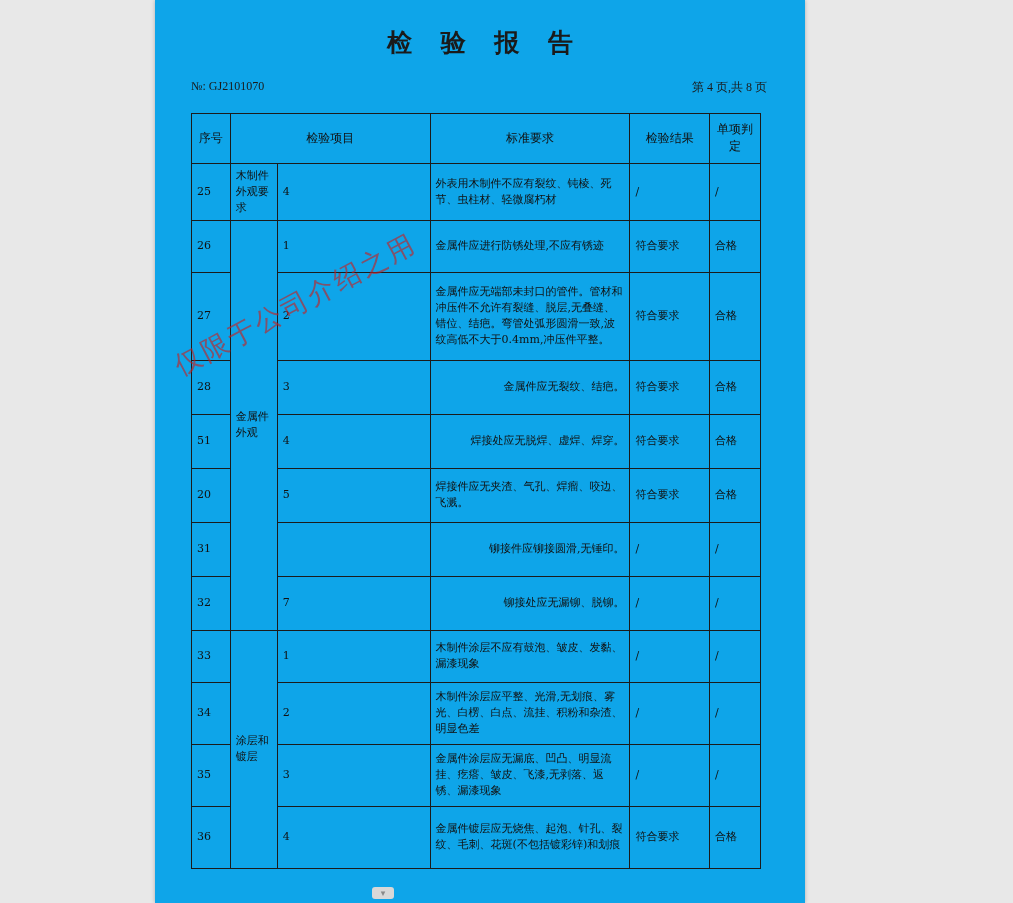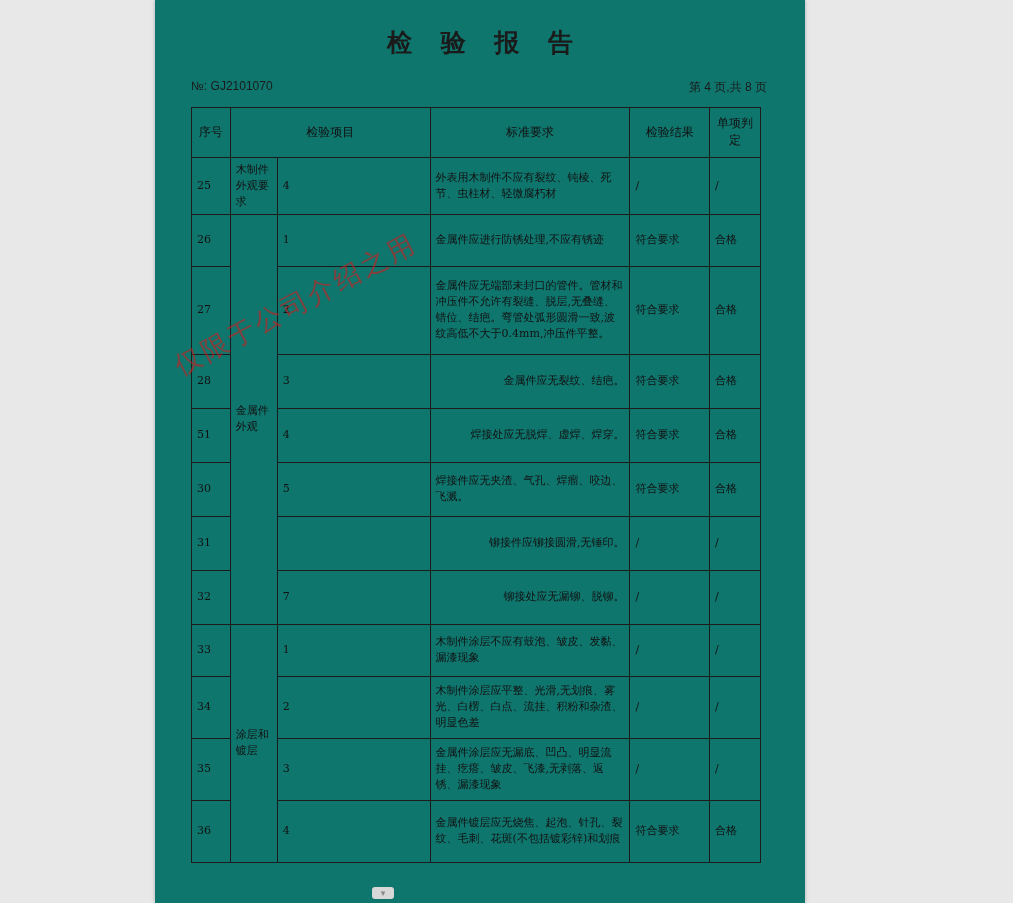--- a/index.html
+++ b/index.html
@@ -18,43 +18,43 @@
     height: 903px;
   }
 
   
   .paper {
     position: absolute;
     left: 155px;
     top: 0;
     width: 650px;
     height: 903px;
-    background: #0f766e;
+    background: #0ea5e9;
     box-shadow: 0 0 4px rgba(0,0,0,0.25);
     overflow: hidden;
   }
 
   .doc-title {
     text-align: center;
     font-family: "DejaVu Serif", "Liberation Serif", serif;
     font-weight: bold;
     font-size: 25px;
     letter-spacing: 10px;
     color: #1a1a1a;
     margin-top: 26px;
     margin-left: 10px;
   }
 
   .meta-row {
     position: relative;
-    margin: 20px 36px 12px 36px;
+    margin: 20px 36px 18px 36px;
     height: 16px;
     font-size: 12px;
     color: #1a1a1a;
-    font-family: Liberation Sans, sans-serif;
+    font-family: Liberation Serif, serif;
     text-align: center;
   }
   .meta-left {
     position: absolute;
     left: 0;
     top: 0;
     white-space: nowrap;
   }
   .meta-right {
     position: absolute;
@@ -218,21 +218,21 @@
 
         <tr style="height:54px;">
           <td class="center">51</td>
           <td class="center">4</td>
           <td class="req centertext">焊接处应无脱焊、虚焊、焊穿。</td>
           <td class="center">符合要求</td>
           <td class="center">合格</td>
         </tr>
 
         <tr style="height:54px;">
-          <td class="center">30</td>
+          <td class="center">20</td>
           <td class="center">5</td>
           <td class="req">焊接件应无夹渣、气孔、焊瘤、咬边、飞溅。</td>
           <td class="center">符合要求</td>
           <td class="center">合格</td>
         </tr>
 
         <tr style="height:54px;">
           <td class="center">31</td>
           <td class="center"></td>
           <td class="req centertext">铆接件应铆接圆滑,无锤印。</td>

